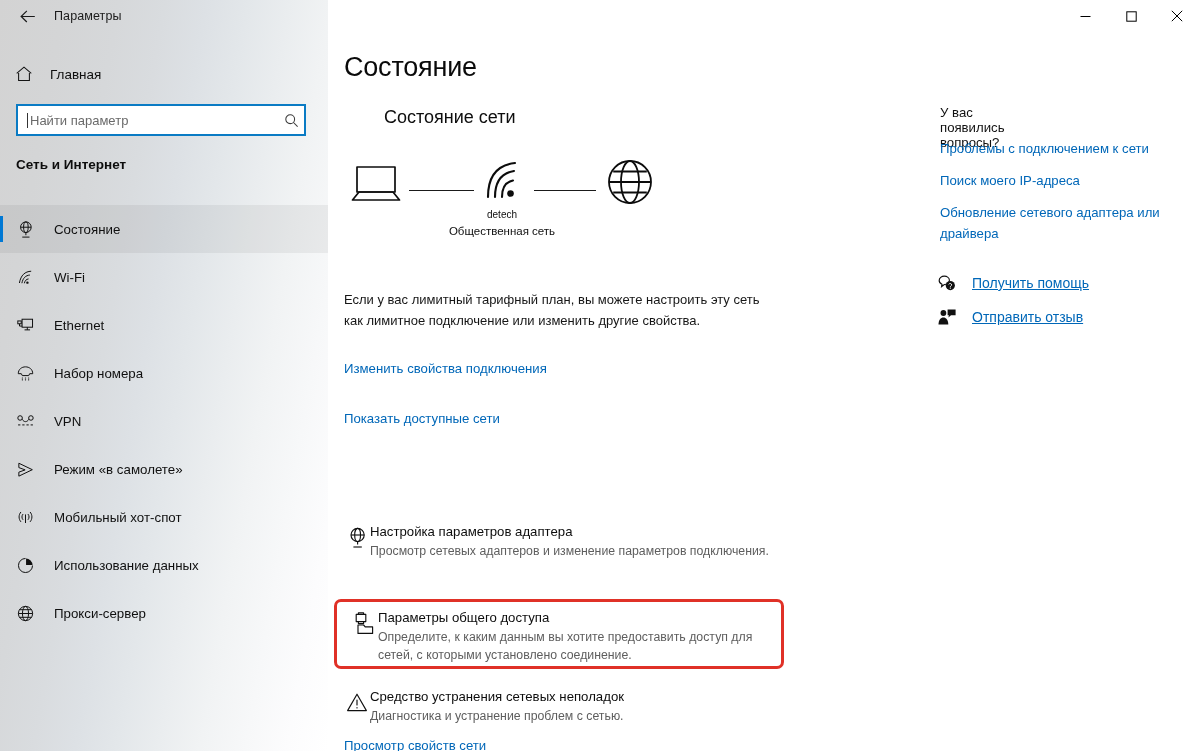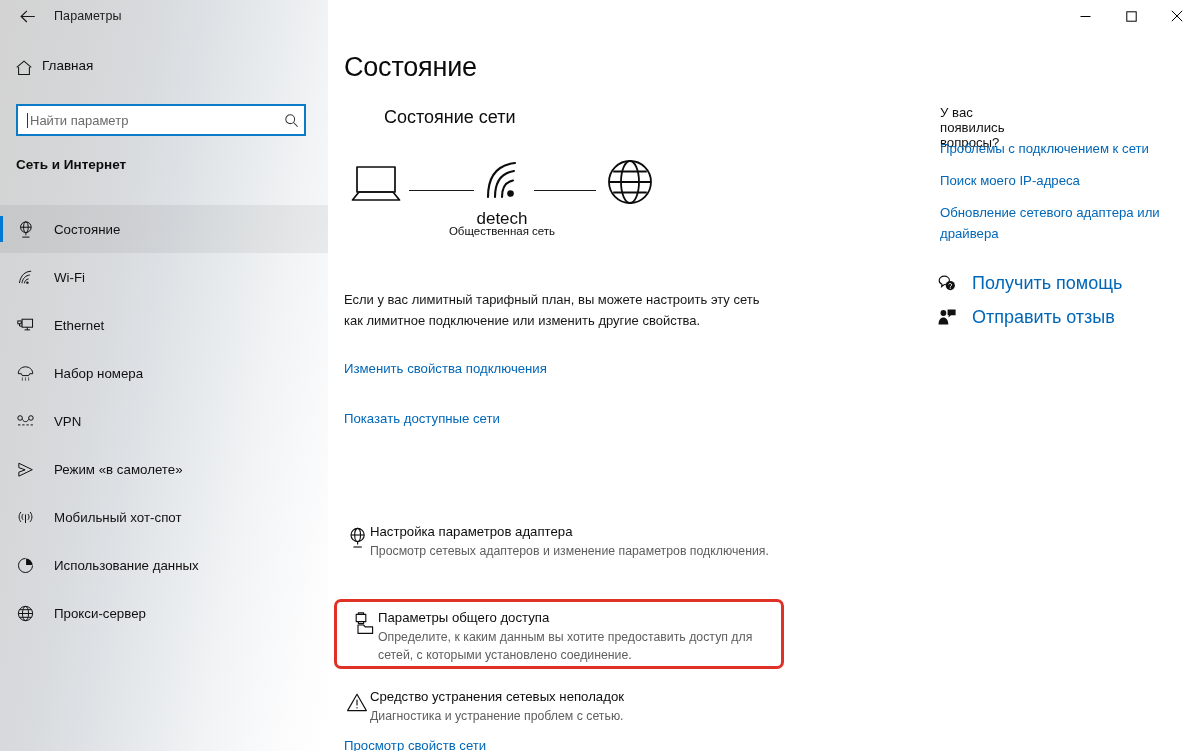--- a/index.html
+++ b/index.html
@@ -82,23 +82,23 @@
         #f7f8f9 82%,
         #fcfcfd 91%,
         #ffffff 100%);
     z-index: 10;
   }
 
   .home-row {
     position: absolute;
     top: 58px; left: 0;
     width: 328px; height: 32px;
-    display: flex; 
+    display: flex; align-items: center;
     padding-left: 14px;
-    gap: 8px;
+    gap: 16px;
   }
   .home-icon { width: 20px; height: 20px; color: #141414; display:flex; align-items:center; justify-content:center;}
   .home-label { font-size: 13.5px; color: #0f0f0f; }
 
   .search-wrap {
     position: absolute;
     top: 104px; left: 16px;
     width: 290px; height: 32px;
     background: #ffffff;
     border: 2px solid #0a7bc4;
@@ -219,21 +219,21 @@
     position: absolute;
     left: 192px; top: 38px;
     width: 62px; height: 1px;
     background: #1a1a1a;
   }
   .nd-ssid {
     position: absolute;
     left: 96px; top: 57px;
     width: 128px;
     text-align: center;
-    font-size: 17px;
+    font-size: 10px;
     color: #0e0e0e;
   }
   .nd-nettype {
     position: absolute;
     left: 66px; top: 73px;
     width: 188px;
     text-align: center;
     font-size: 11.5px;
     color: #0e0e0e;
   }
@@ -351,21 +351,22 @@
     cursor: pointer;
   }
   .help-action-icon {
     width: 22px; height: 22px;
     flex: 0 0 22px;
     display: flex; align-items: center; justify-content: center;
     color: #111;
   }
   .help-action-label {
     color: #0067b8;
-    font-size: 18px;
+    font-size: 14px;
+    text-decoration: underline;
   }
 </style>
 </head>
 <body>
 
 <div id="app">
 
   <div class="titlebar">
     <div class="titlebar-left">
       <div class="back-btn">

